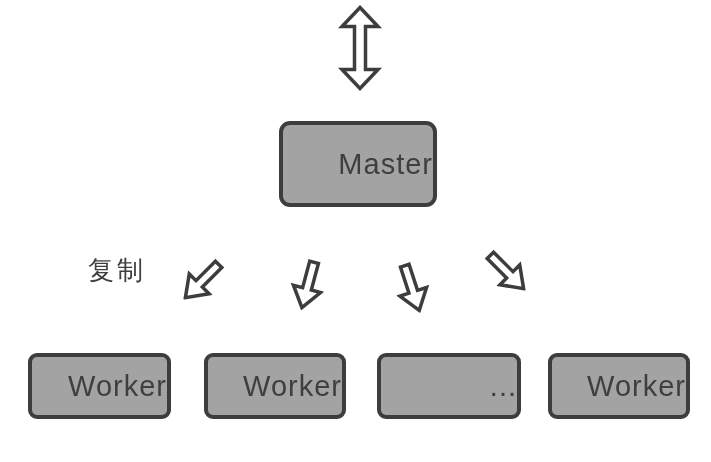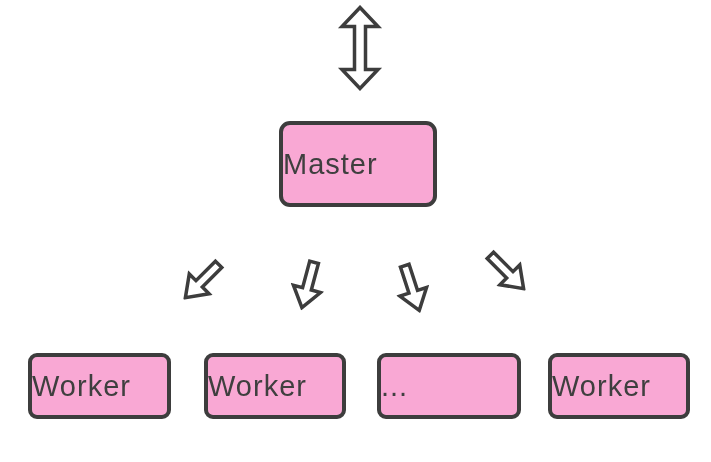--- a/index.html
+++ b/index.html
@@ -11,26 +11,26 @@
   .canvas {
     position: relative;
     width: 711px;
     height: 462px;
     background: #ffffff;
     overflow: hidden;
   }
   .node {
     position: absolute;
     box-sizing: border-box;
-    background: #f9a8d4;
+    background: #a3a3a3;
     border: 4px solid #3d3d3d;
     border-radius: 9px;
     display: flex;
     align-items: center;
-    justify-content: flex-start;
+    justify-content: flex-end;
   }
   .node-label {
     color: #3f3f3f;
     font-size: 29px;
     letter-spacing: 1px;
     white-space: nowrap;
   }
   .master-node {
     left: 279px;
     top: 121px;
@@ -83,20 +83,21 @@
 <div class="canvas">
 
   <svg class="double-arrow" viewBox="0 0 46 86">
     <path class="arrow-shape" d="M23 2.5 L41 21.5 L28.5 21.5 L28.5 64.5 L41 64.5 L23 83.5 L5 64.5 L17.5 64.5 L17.5 21.5 L5 21.5 Z"></path>
   </svg>
 
   <div class="node master-node">
     <span class="node-label">Master</span>
   </div>
 
+  <div class="repl-label">复制</div>
 
   <svg class="fan-arrow fan-1" viewBox="0 0 34 52">
     <path class="arrow-shape" d="M12.5 2.5 L21.5 2.5 L21.5 30 L31 30 L17 49.5 L3 30 L12.5 30 Z"></path>
   </svg>
   <svg class="fan-arrow fan-2" viewBox="0 0 34 52">
     <path class="arrow-shape" d="M12.5 2.5 L21.5 2.5 L21.5 30 L31 30 L17 49.5 L3 30 L12.5 30 Z"></path>
   </svg>
   <svg class="fan-arrow fan-3" viewBox="0 0 34 52">
     <path class="arrow-shape" d="M12.5 2.5 L21.5 2.5 L21.5 30 L31 30 L17 49.5 L3 30 L12.5 30 Z"></path>
   </svg>

